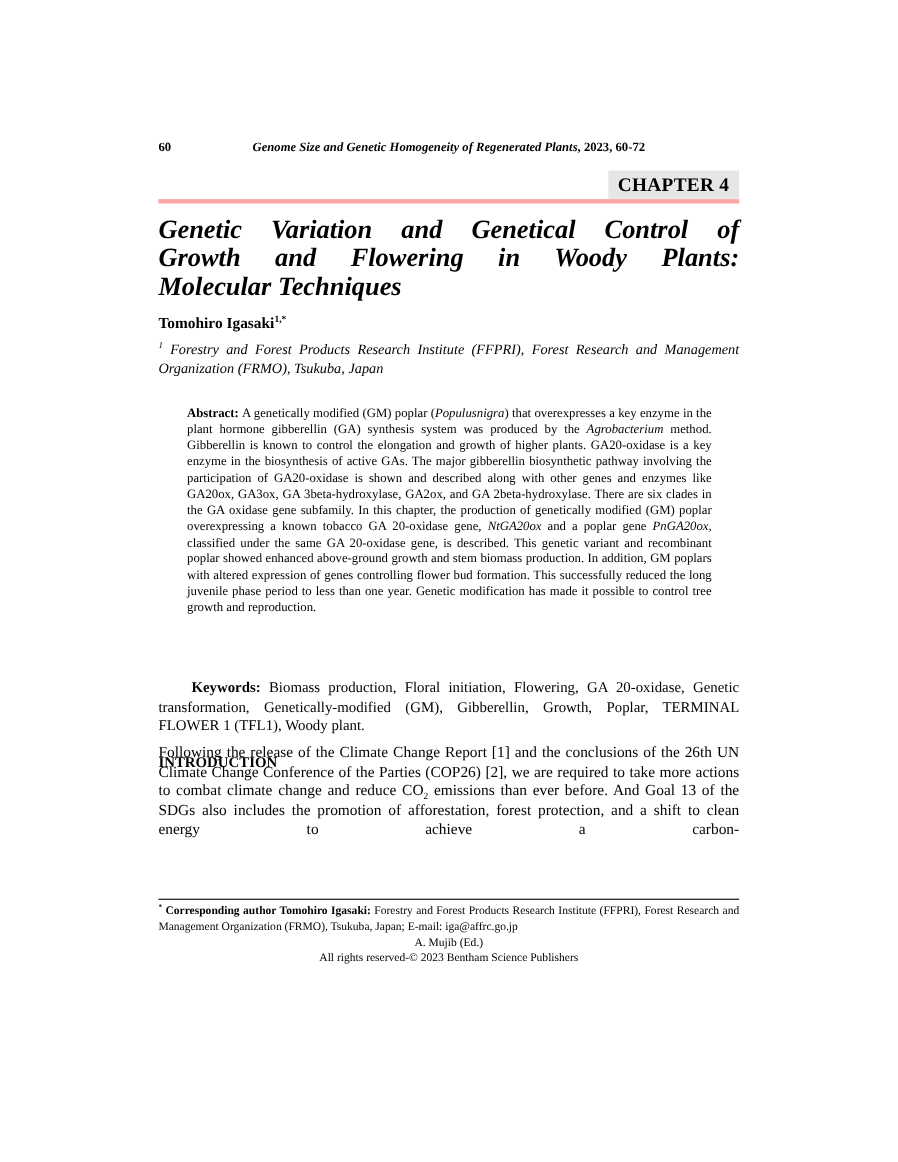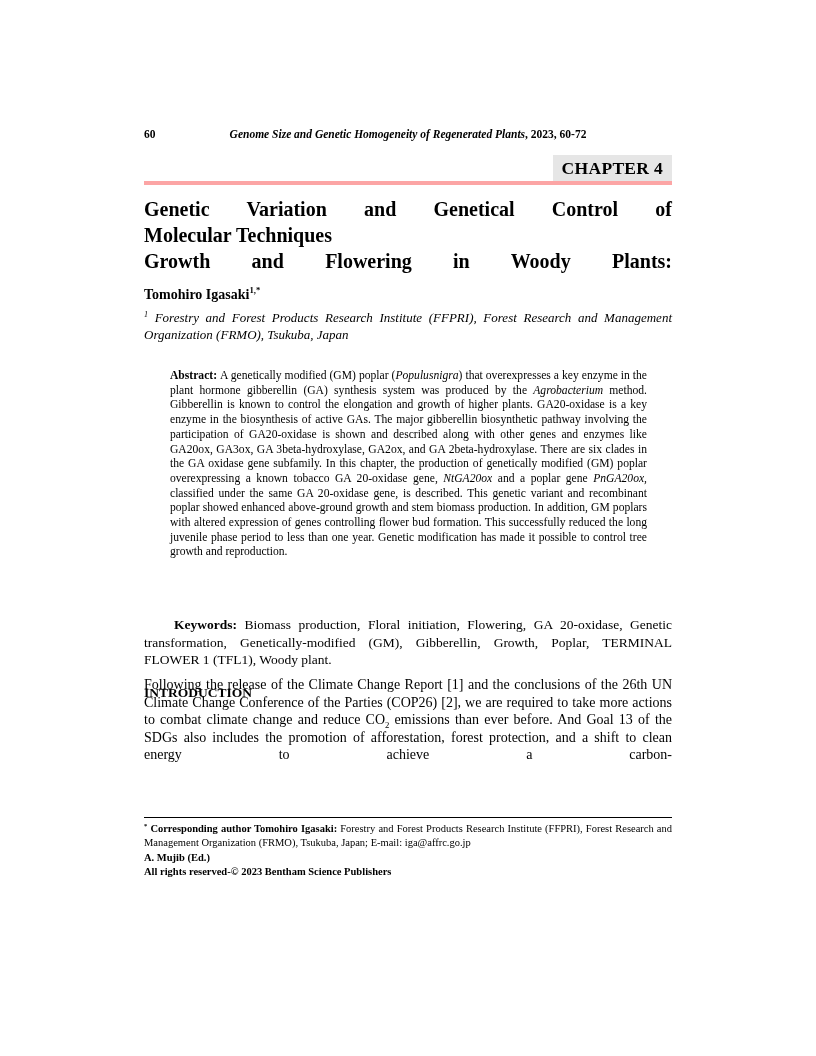--- a/index.html
+++ b/index.html
@@ -25,64 +25,64 @@
   .chapter-badge {
     display: inline-block;
     background: #e6e6e6;
     font-size: 17.5px;
     font-weight: bold;
     padding: 3px 9px 2px 9px;
     letter-spacing: 0.3px;
   }
 
   
-  .chapter-title { top: 196px; font-size: 20px; font-weight: bold; line-height: 26px; }
+  .chapter-title { top: 196px; font-size: 24px; font-weight: bold; line-height: 26px; font-style: italic; }
   .title-line { text-align: justify; text-align-last: justify; }
   .title-line.last { text-align-last: left; }
 
   .author-line { top: 287px; font-size: 14px; font-weight: bold; }
   .affiliation { top: 309px; font-size: 13px; font-style: italic; line-height: 17px; text-align: justify; }
 
   .abstract {
     top: 369px; left: 170px; width: 477px;
     font-size: 11.6px; line-height: 14.7px; text-align: justify;
   }
 
   .keywords { top: 616px; font-size: 13.5px; line-height: 17.6px; text-align: justify; }
   .section-heading { top: 685px; font-size: 13.5px; font-weight: bold; }
   .intro-paragraph {
     top: 676px; font-size: 14px; line-height: 17.6px;
     text-align: justify; text-align-last: justify;
   }
 
   .footnote-rule { top: 817px; border-top: 1px solid #000; height: 0; }
   .footnote { top: 822px; font-size: 10.5px; line-height: 13.5px; text-align: justify; }
-  .page-footer { top: 851px; font-size: 10.5px; font-weight: bold; line-height: 14px; }
+  .page-footer { top: 851px; font-size: 10.5px; font-weight: normal; line-height: 14px; text-align: center; }
 
   sup { font-size: 62%; vertical-align: super; line-height: 0; }
   sub { font-size: 62%; vertical-align: sub; line-height: 0; }
 </style>
 </head>
 <body>
 
 <div class="page">
 
   <div class="abs running-header">
     <span class="page-number">60</span>
     <div class="running-title"><span style="font-weight: bold; font-style: italic;">Genome Size and Genetic Homogeneity of Regenerated Plants</span><span style="font-weight: bold; margin-top: 12px;">, 2023, 60-72</span></div>
   </div>
 
   <div class="abs chapter-row">
     <span class="chapter-badge" style="background: rgb(230, 230, 230);">CHAPTER 4</span>
   </div>
 
   <div class="abs chapter-title">
     <div class="title-line">Genetic Variation and Genetical Control of</div>
+    <div class="title-line">Growth and Flowering in Woody Plants:</div>
     <div class="title-line last">Molecular Techniques</div>
-    <div class="title-line">Growth and Flowering in Woody Plants:</div>
   </div>
 
   <div class="abs author-line"><span style="font-weight: bold;">Tomohiro Igasaki</span><sup style="font-weight: bold;">1,*</sup></div>
 
   <div class="abs affiliation"><sup>1</sup><span> Forestry and Forest Products Research Institute (FFPRI), Forest Research and Management Organization (FRMO), Tsukuba, Japan</span></div>
 
   <div class="abs abstract"><span style="font-weight: bold;">Abstract: </span><span>A genetically modified (GM) poplar (</span><span style="font-style: italic;">Populusnigra</span><span>) that overexpresses a key enzyme in the plant hormone gibberellin (GA) synthesis system was produced by the </span><span style="font-style: italic;">Agrobacterium</span><span> method. Gibberellin is known to control the elongation and growth of higher plants. GA20-oxidase is a key enzyme in the biosynthesis of active GAs. The major gibberellin biosynthetic pathway involving the participation of GA20-oxidase is shown and described along with other genes and enzymes like GA20ox, GA3ox, GA 3beta-hydroxylase, GA2ox, and GA 2beta-hydroxylase. There are six clades in the GA oxidase gene subfamily. In this chapter, the production of genetically modified (GM) poplar overexpressing a known tobacco GA 20-oxidase gene, </span><span style="font-style: italic;">NtGA20ox</span><span> and a poplar gene </span><span style="font-style: italic;">PnGA20ox,</span><span> classified under the same GA 20-oxidase gene, is described. This genetic variant and recombinant poplar showed enhanced above-ground growth and stem biomass production. In addition, GM poplars with altered expression of genes controlling flower bud formation. This successfully reduced the long juvenile phase period to less than one year. Genetic modification has made it possible to control tree growth and reproduction.</span></div>
 
   <div class="abs keywords"><span style="font-weight: bold; margin-left: 30px;">Keywords: </span><span>Biomass production, Floral initiation, Flowering, GA 20-oxidase, Genetic transformation, Genetically-modified (GM), Gibberellin, Growth, Poplar, TERMINAL FLOWER 1 (TFL1), Woody plant.</span></div>
 

